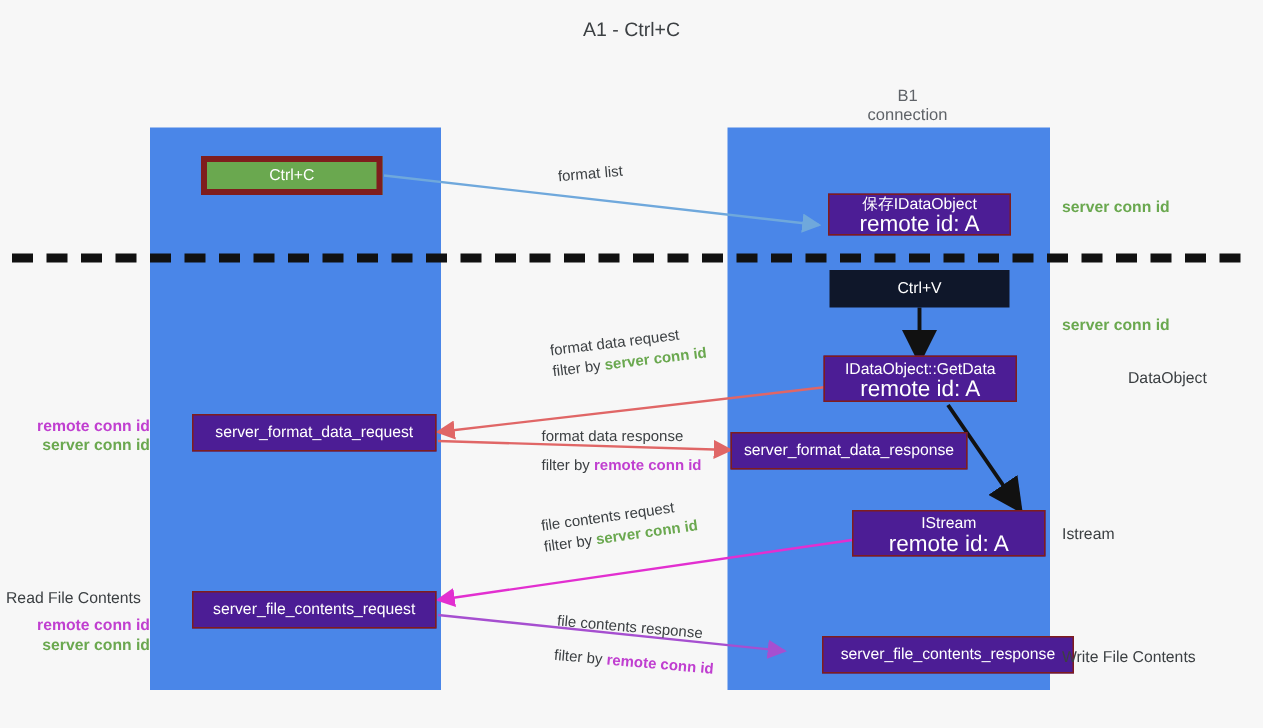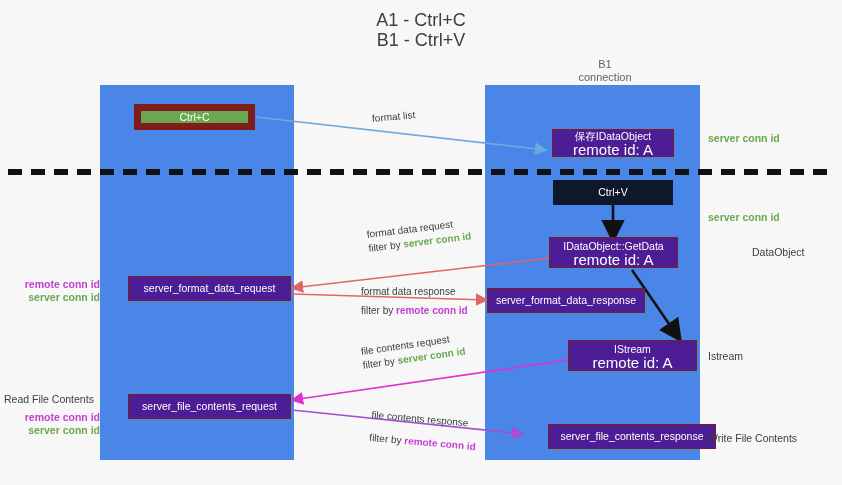--- a/index.html
+++ b/index.html
@@ -9,39 +9,39 @@
     font-family:"Liberation Sans",sans-serif;
     color:#3c4043;
     overflow:hidden;
   }
   #stage{position:relative;width:842px;height:485px;}
   .abs{position:absolute;}
 
   
   #title{
     left:0;top:10px;width:842px;
-    text-align:center;font-size:18px;line-height:20px;color:#3c4043;
+    text-align:center;font-size:13px;line-height:20px;color:#3c4043;
   }
 
   
   .col-head{
     text-align:center;font-size:11px;line-height:13px;color:#5f6368;
   }
 
   
   .lane{background:#4a86e8;}
 
   
   .box{
     display:flex;flex-direction:column;align-items:center;justify-content:center;
     color:#ffffff;font-size:10.5px;line-height:13px;text-align:center;
     box-sizing:border-box;
   }
   .box .l2{font-size:15px;}
-  .box-green{background:#6aa84f;border:7px solid #7f1d1d;justify-content:center;}
+  .box-green{background:#6aa84f;border:4px solid #7f1d1d;justify-content:center;}
   .box-green2{background:#0f172a;}
   .box-orange{background:#4c1d95;border:1px solid #7f1d1d;}
 
   
   .side{font-size:10.5px;line-height:13px;}
   .green-t{color:#6aa84f;font-weight:bold;}
   .purple-t{color:#c03fd0;font-weight:bold;}
   .plain-t{color:#3c4043;}
 
   
@@ -51,21 +51,20 @@
 
   svg#wires{position:absolute;left:0;top:0;width:842px;height:485px;pointer-events:none;}
 </style>
 </head>
 <body>
 
 <div id="stage">
 
   <div class="abs" id="title">
     <div>A1 - Ctrl+C</div>
-    <div>B1 - Ctrl+V</div>
   </div>
 
   <div class="abs col-head" style="left:135px;top:58px;width:120px;margin-top:32px;">
     <div>A1</div>
     <div>remote</div>
   </div>
   <div class="abs col-head" style="left:545px;top:58px;width:120px;">
     <div>B1</div>
     <div>connection</div>
   </div>

